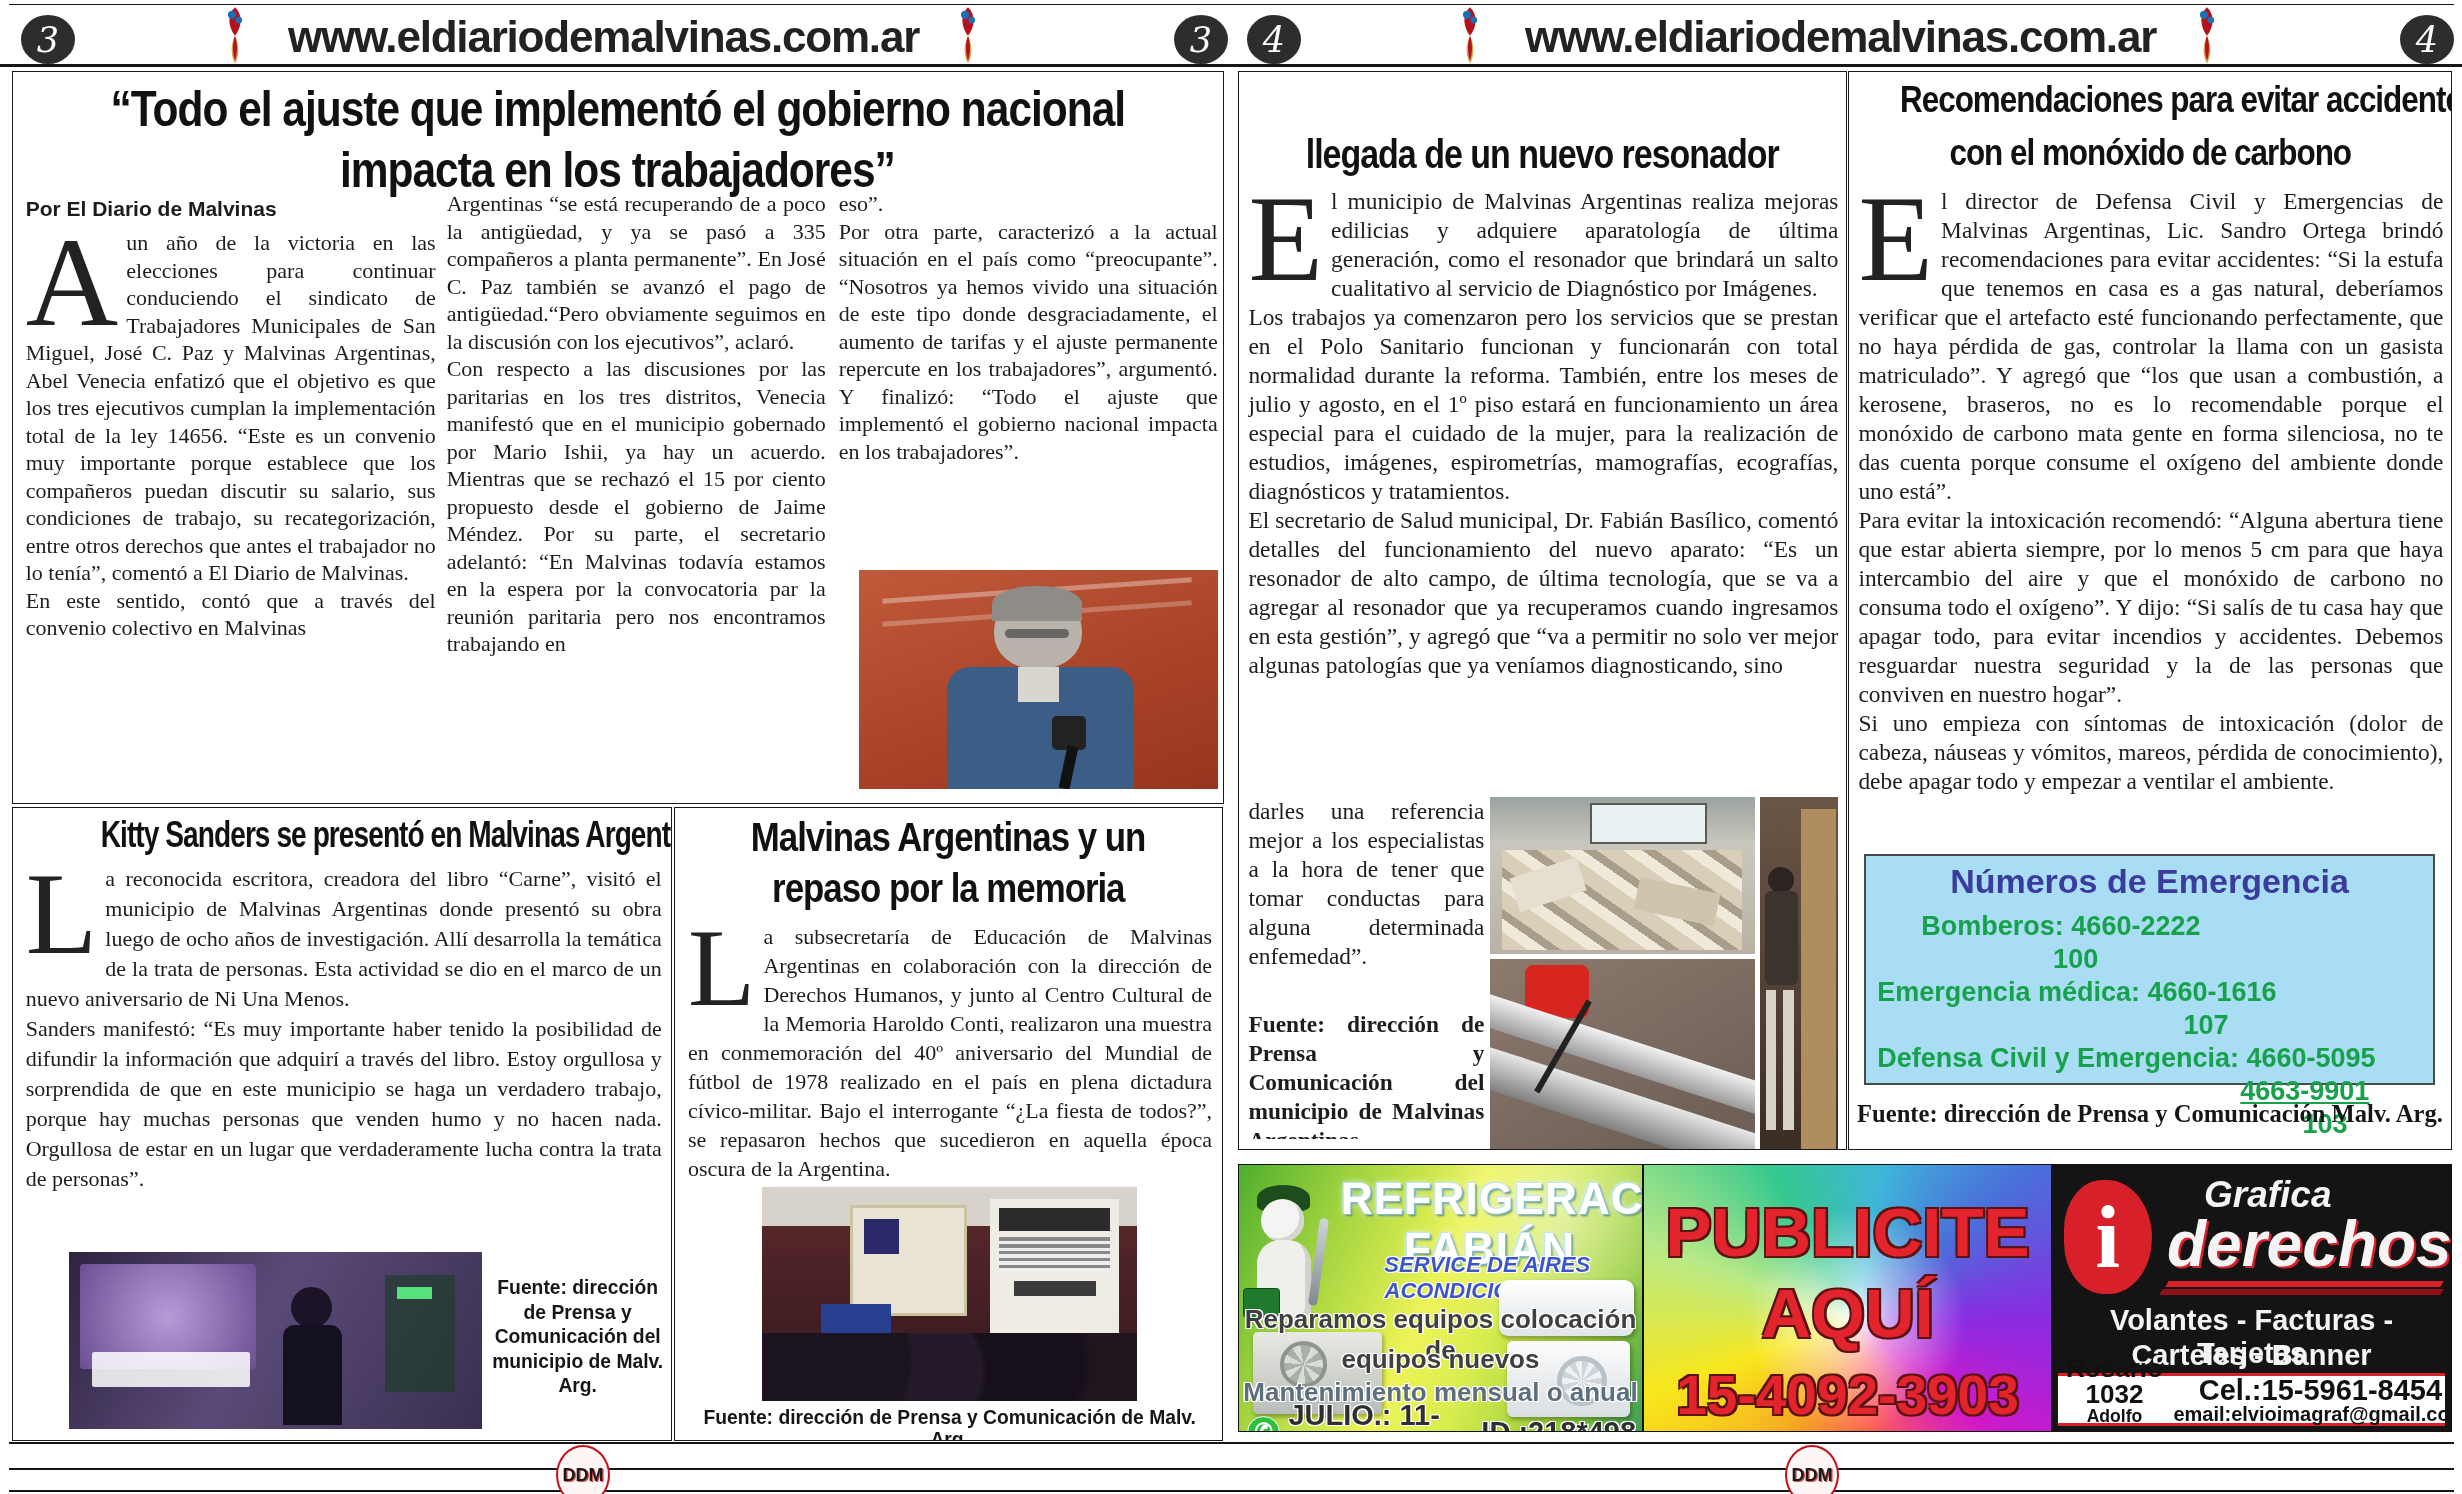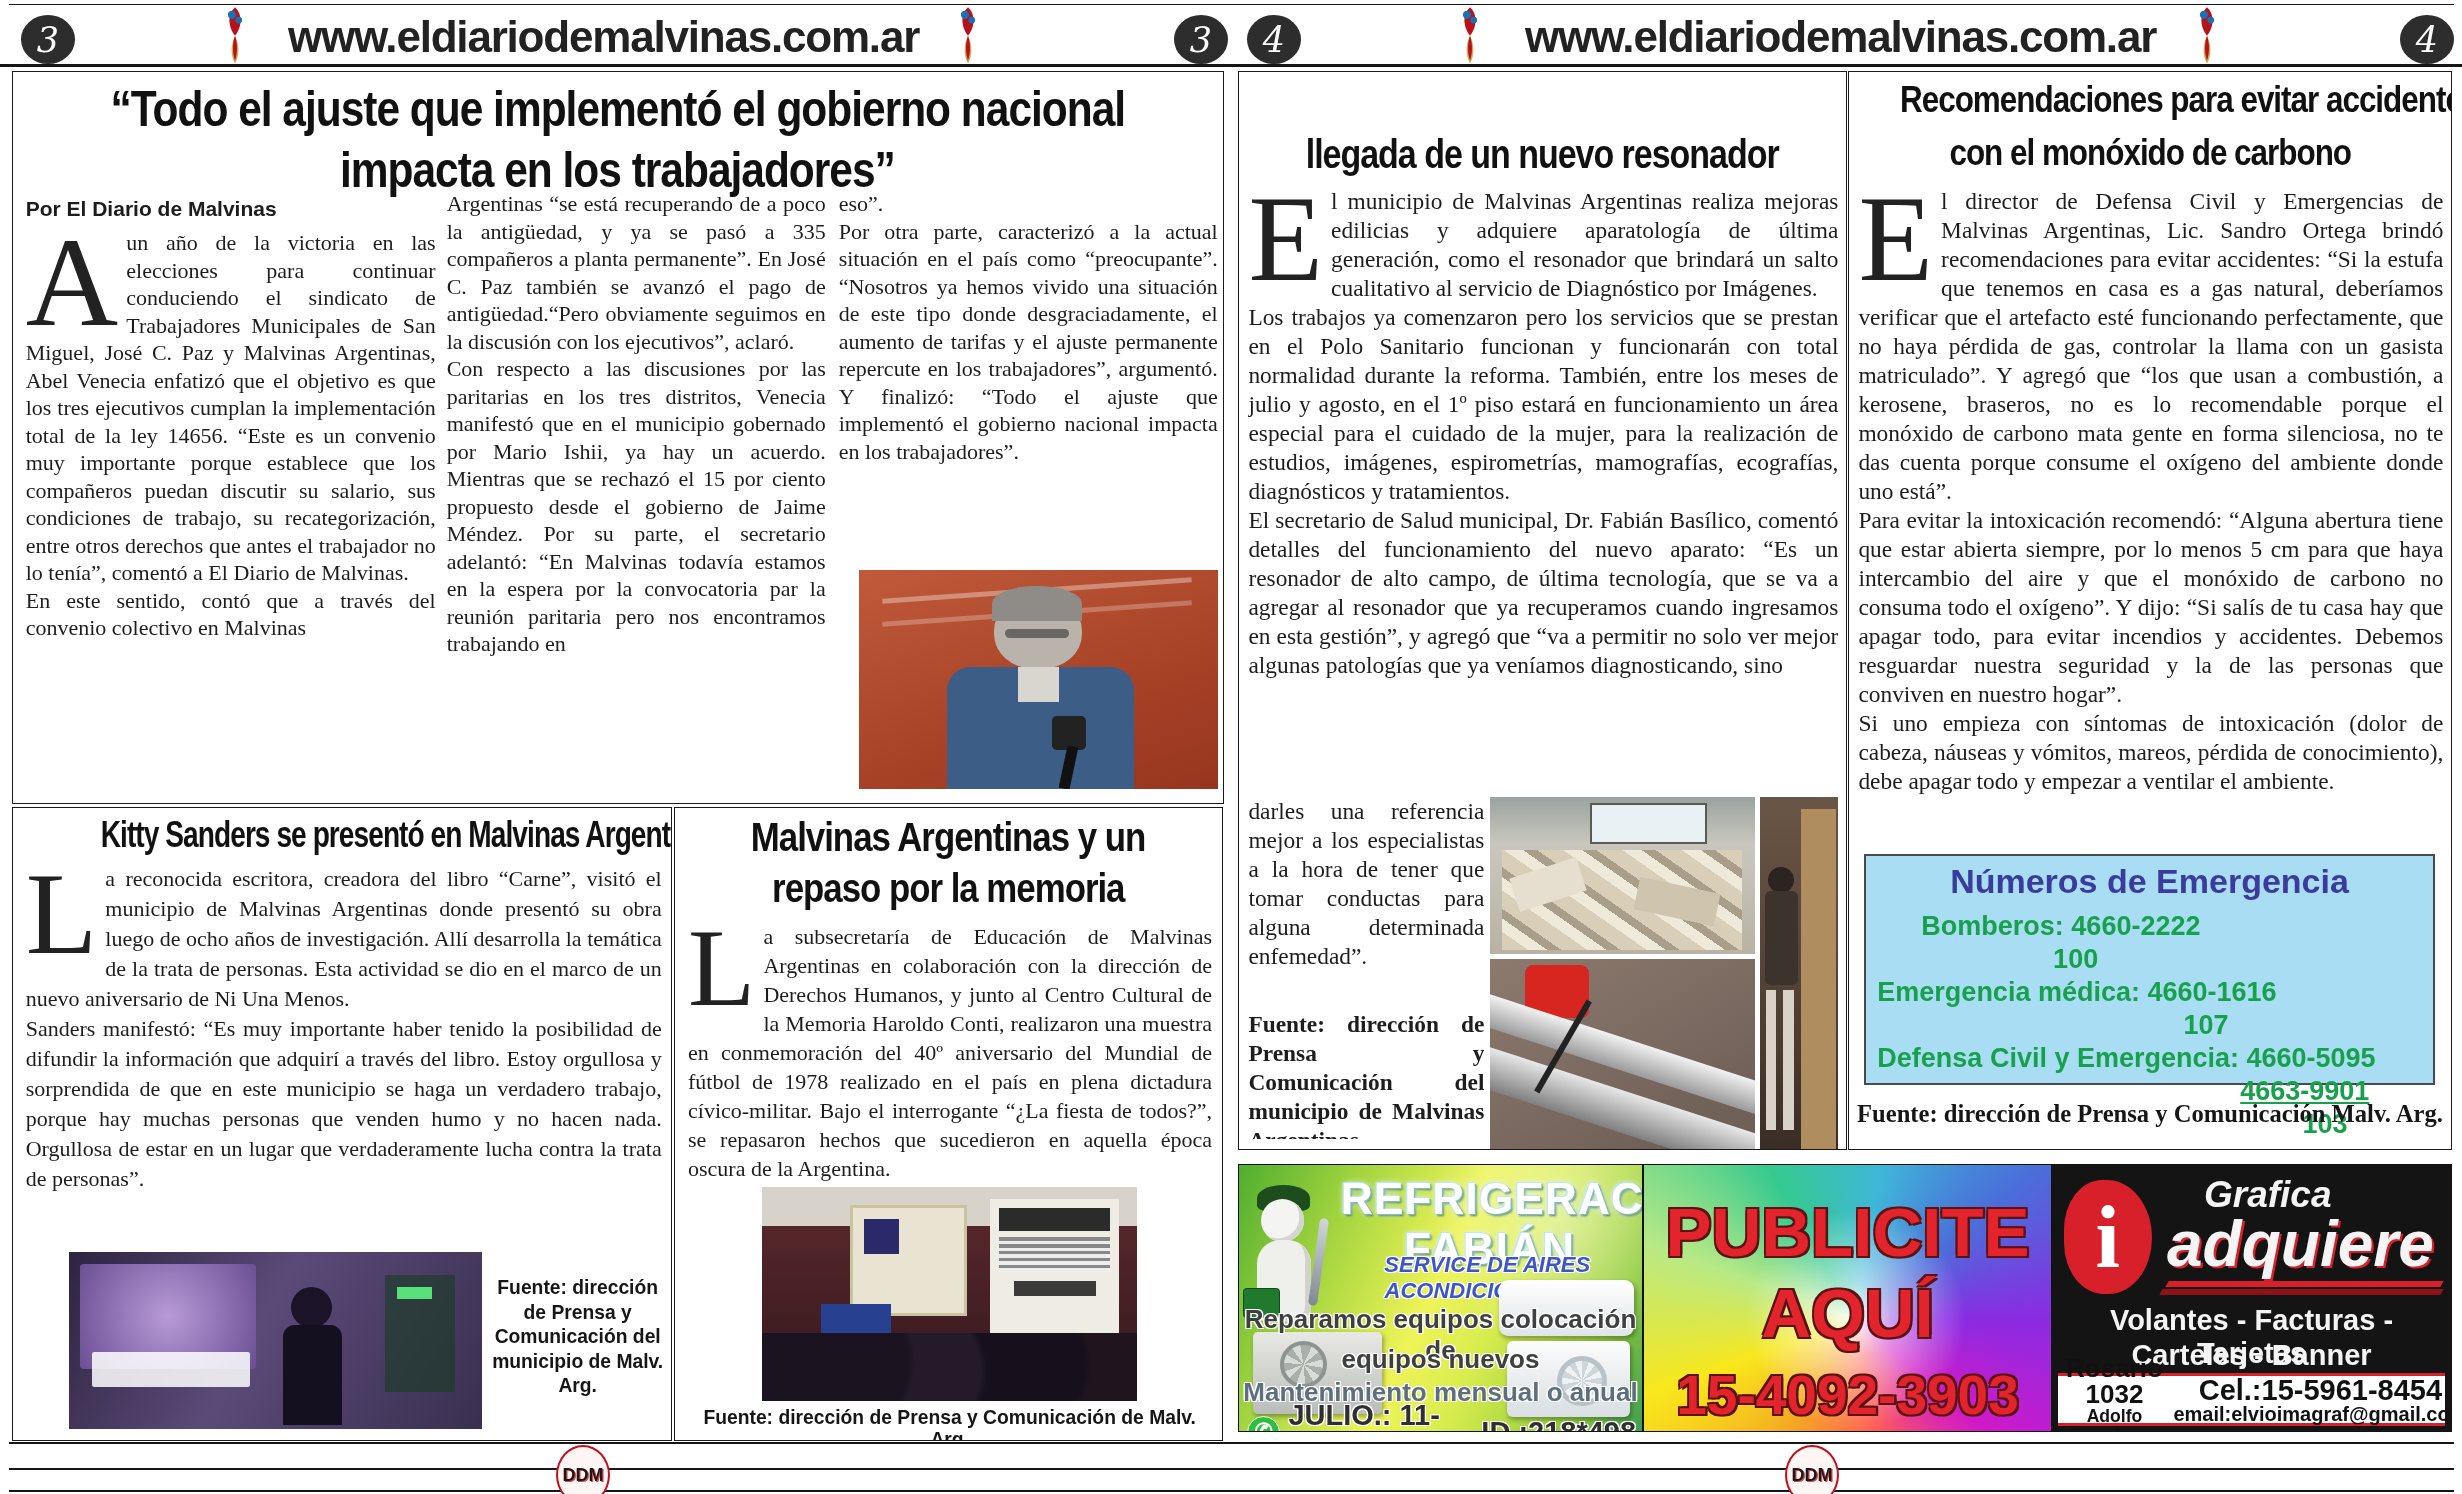--- a/index.html
+++ b/index.html
@@ -276,21 +276,21 @@
 
   <div class="ad" id="ad-publicite" style="left:1643px; top:1164px; width:409px; height:268px;">
     <div class="pub-line" style="top:28px; font-size:69px;">PUBLICITE</div>
     <div class="pub-line" style="top:109px; font-size:69px;">AQUÍ</div>
     <div class="pub-line" style="top:198px; font-size:55px;">15-4092-3903</div>
   </div>
 
   <div class="ad" id="ad-imagraf" style="left:2051px; top:1164px; width:401px; height:268px;">
     <div class="ima-logo">i</div>
     <div class="ima-white" style="left:152px; top:9.4px; font-size:37px; font-style:italic;">Grafica</div>
-    <div class="ima-white" style="left:115px; top:42px; font-size:64px; font-style:italic; text-shadow:2.3px 2.3px 0 #d7202a;">adquiere</div>
+    <div class="ima-white" style="left:115px; top:42px; font-size:64px; font-style:italic; text-shadow:2.3px 2.3px 0 #d7202a;">derechos</div>
     <div class="ph-shape" style="left:115px; top:116px; width:275px; height:5.9px; background:#d7202a; transform:skewX(-30deg);"></div>
     <div class="ph-shape" style="left:109px; top:124px; width:281px; height:5.9px; background:#8f1219; transform:skewX(-30deg);"></div>
     <div class="ima-white" style="left:0; top:139px; width:100%; text-align:center; font-size:29px;">Volantes - Facturas - Tarjetas</div>
     <div class="ima-white" style="left:0; top:174px; width:100%; text-align:center; font-size:29px;">Carteles - Banner</div>
     <div class="abs" style="left:5.9px; right:5.9px; top:208px; height:53px; background:#fff; border-top:3.5px solid #d7202a; border-bottom:3.5px solid #d7202a; display:flex; align-items:center; padding:0 8.2px; gap:10.5px; font-family:'Liberation Sans', sans-serif; font-weight:bold; color:#111;">
       <div style="text-align:center;">
         <div style="font-size:26px; line-height:26px;">Rosario 1032</div>
         <div style="font-size:17.6px; line-height:19px;">Adolfo Sourdeaux</div>
       </div>
       <div style="text-align:center; margin-left:auto;">

